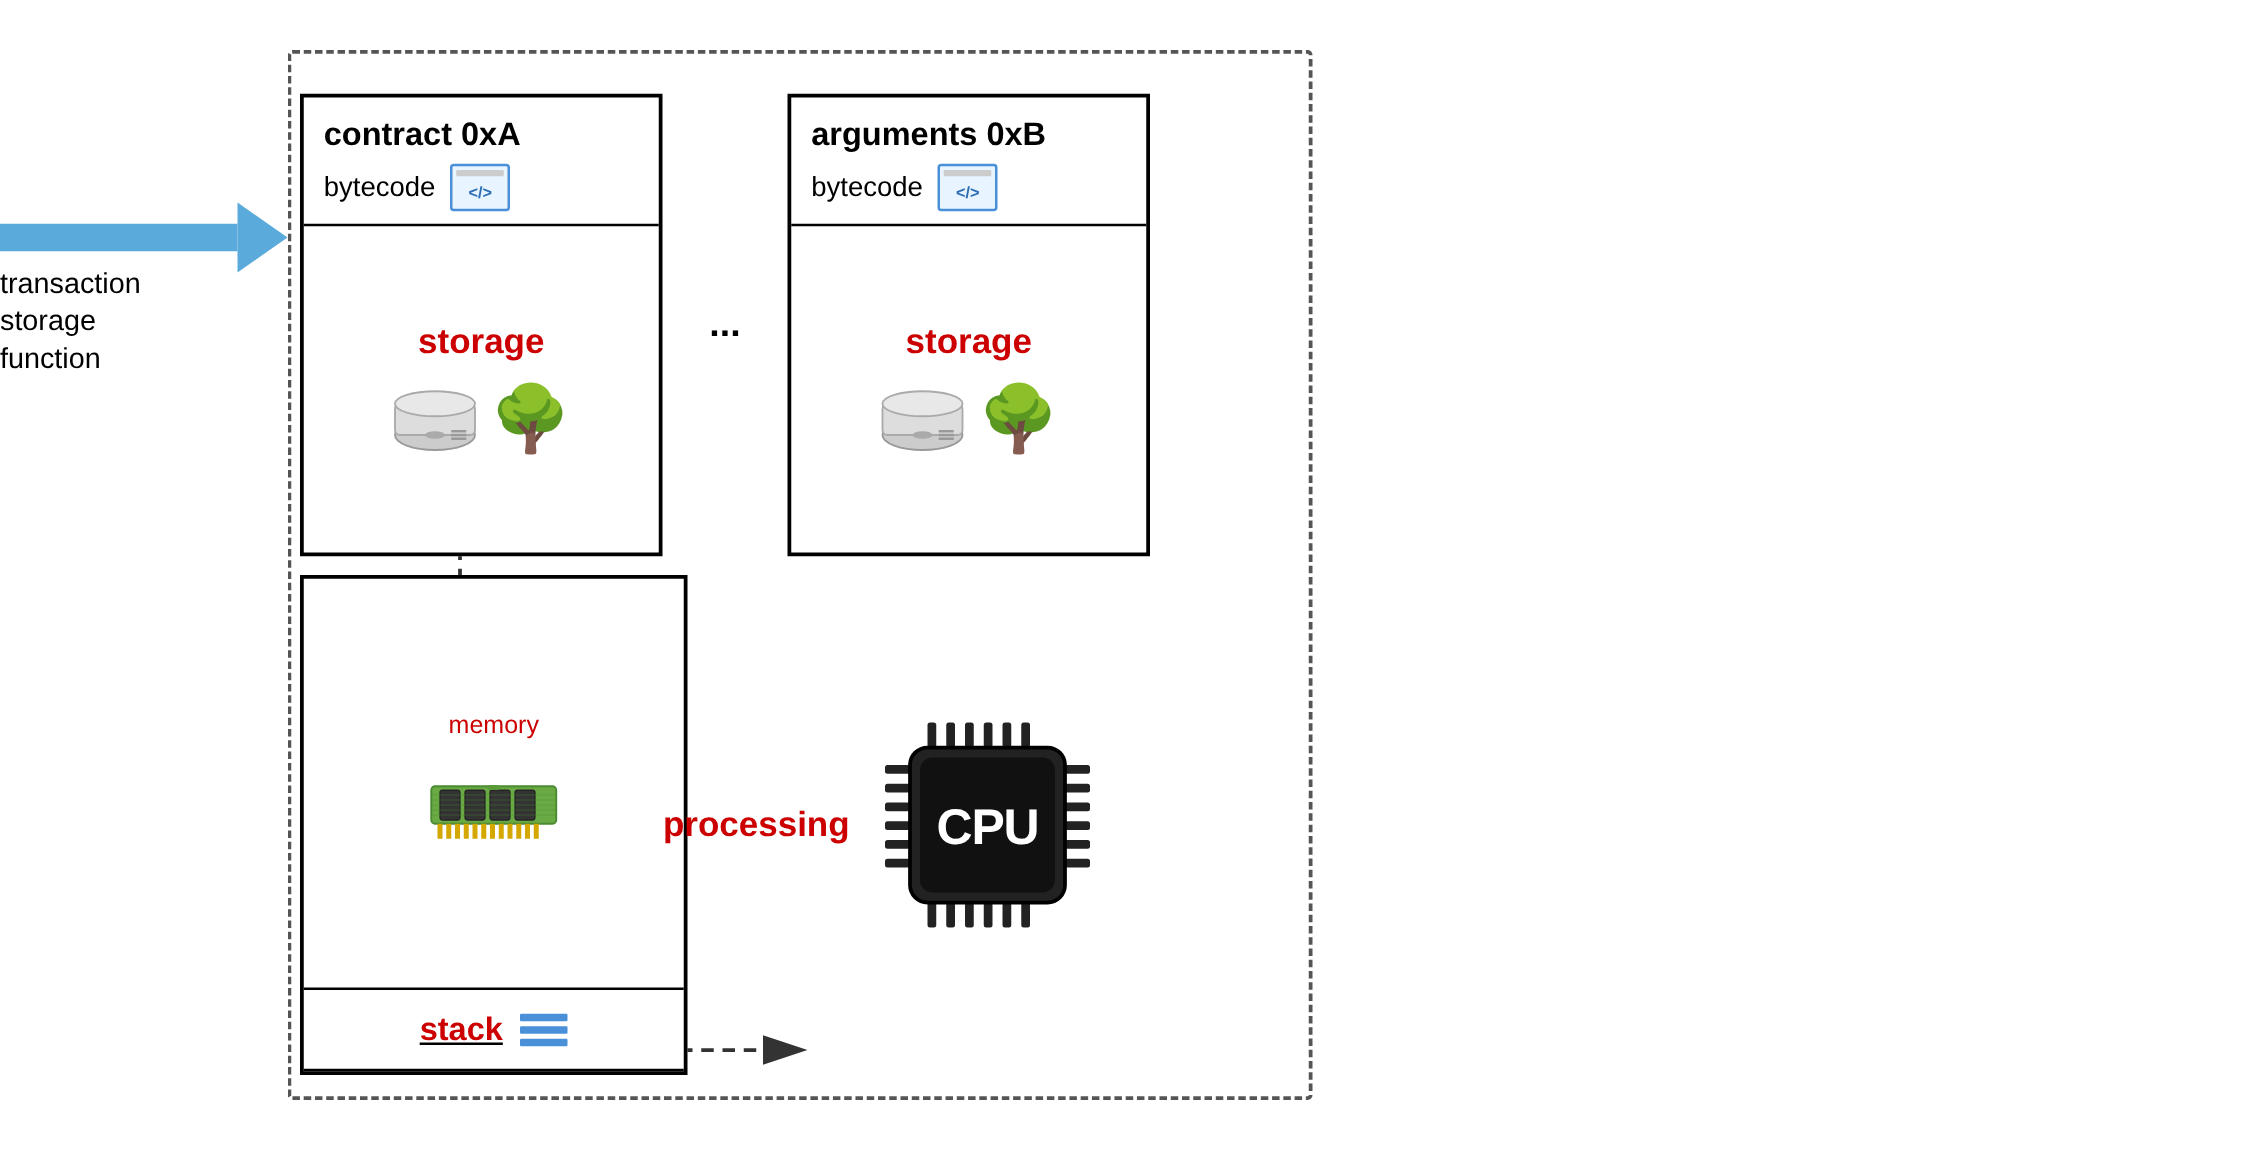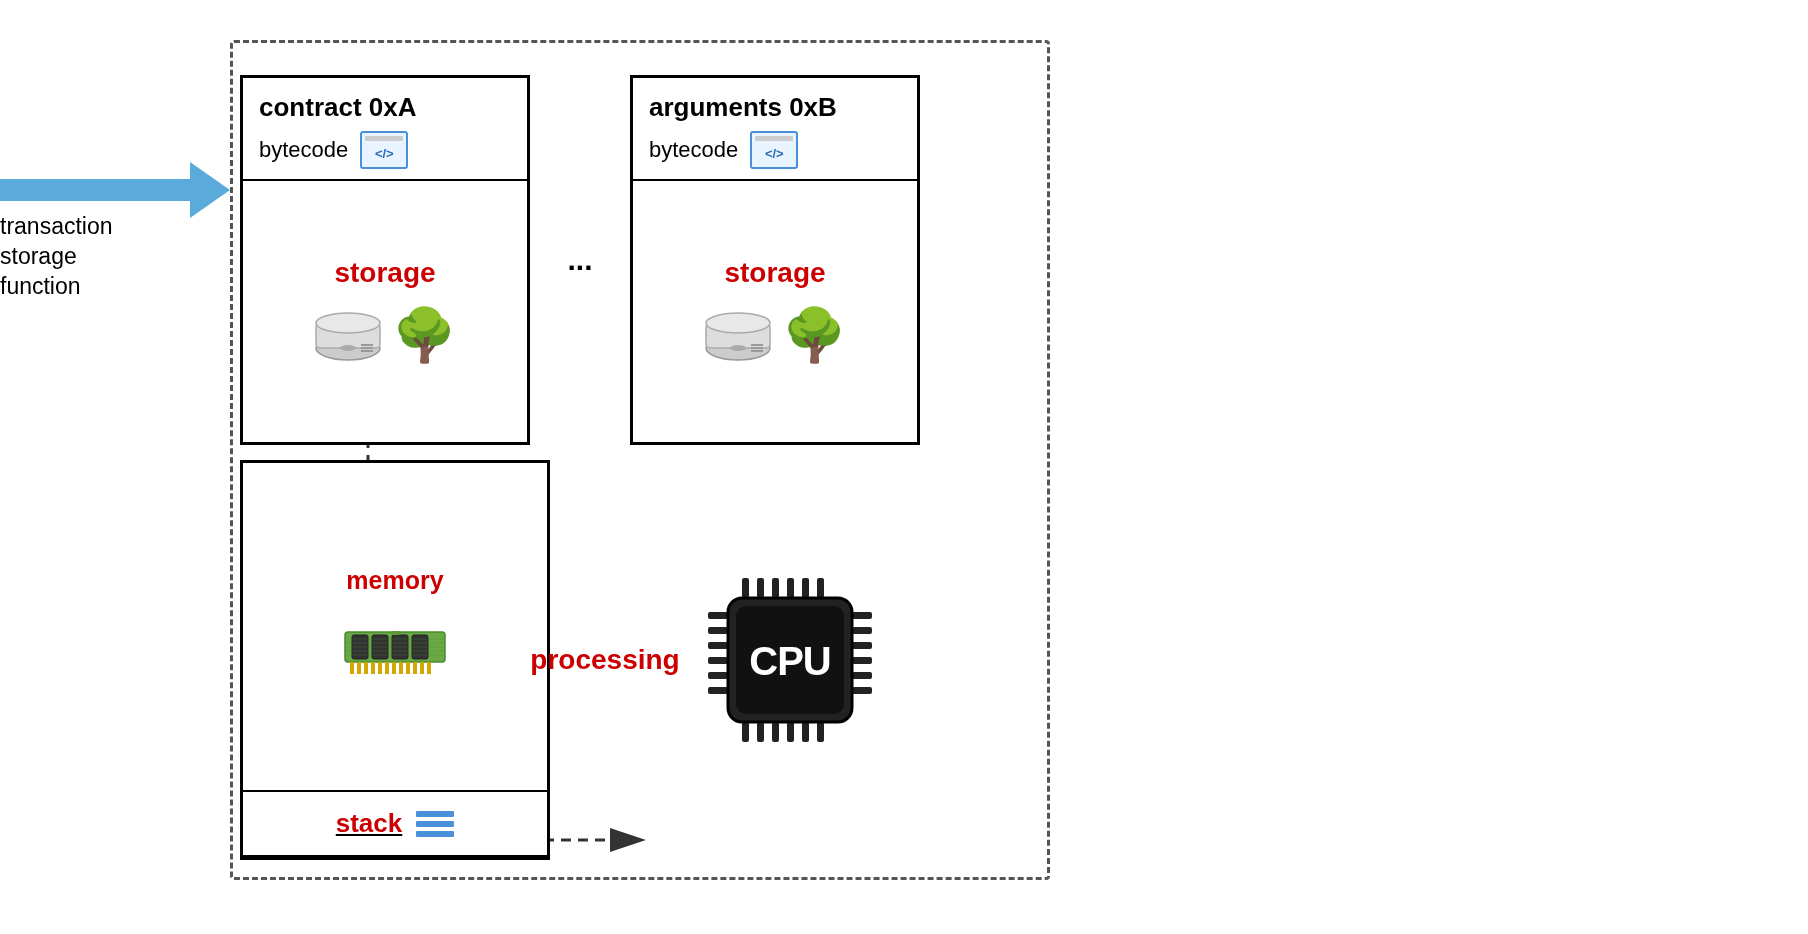--- a/index.html
+++ b/index.html
@@ -191,22 +191,22 @@
       flex: 2.2;
       border-bottom: 2px solid #000;
       display: flex;
       flex-direction: column;
       align-items: center;
       justify-content: center;
       padding: 10px;
     }
 
     .memory-label {
-      font-size: 25px;
-      font-weight: bold;
+      font-size: 20px;
+      font-weight: normal;
       color: #cc0000;
       margin-bottom: 12px;
     }
 
     .stack-section {
       border-bottom: 2px solid #000;
       display: flex;
       align-items: center;
       justify-content: center;
       gap: 14px;

